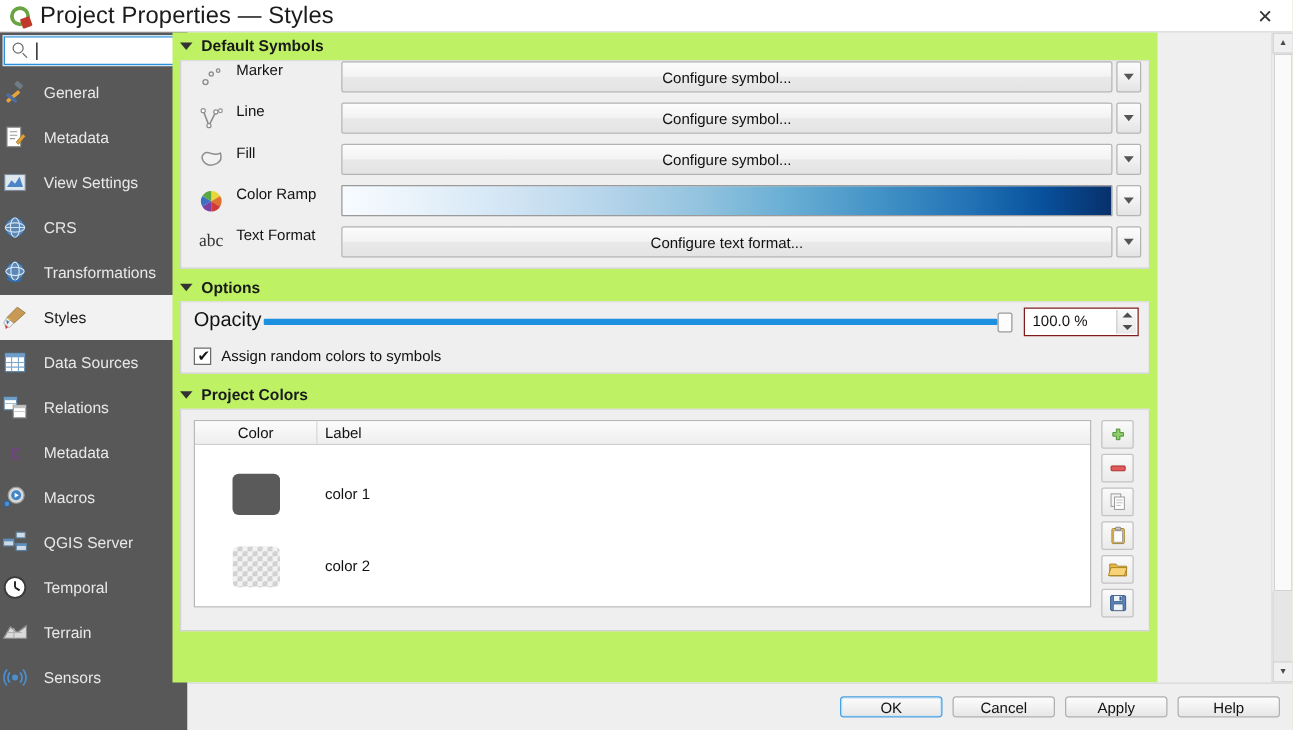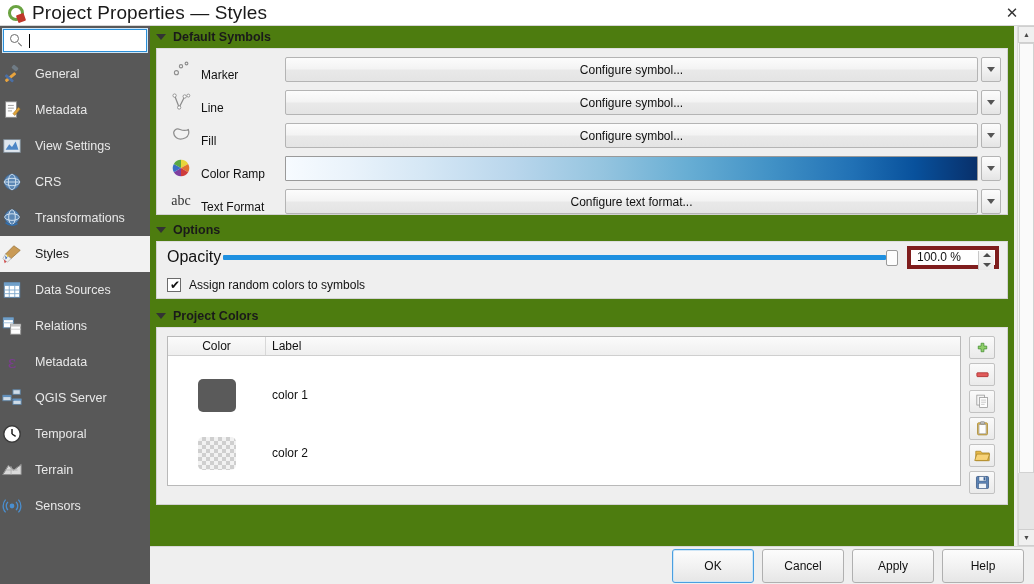--- a/index.html
+++ b/index.html
@@ -126,23 +126,23 @@
     width: 24px; height: 24px;
     margin-right: 11px;
     flex: none;
     display: flex; align-items: center; justify-content: center;
   }
   .nav-label { white-space: nowrap; }
 
   
   .content {
     position: absolute;
-    left: 150px; top: 26px;
-    width: 864px; height: 520px;
-    background: #4d7c0f;
+    left: 138px; top: 26px;
+    width: 788px; height: 520px;
+    background: #bef264;
     padding: 0;
     overflow: hidden;
   }
 
   .vscroll {
     position: absolute;
     right: 0; top: 26px;
     width: 17px; height: 520px;
     background: #f6f6f6;
     border-left: 1px solid #dcdcdc;
@@ -190,21 +190,21 @@
   }
   .group-body {
     background: #efefef;
     border: 1px solid #d2d2d2;
     border-top: 1px solid #dedede;
     margin: 0 6px 0 6px;
   }
 
   
   .sym-row {
-    display: flex; align-items: flex-end;
+    display: flex; align-items: flex-start;
     height: 33px;
     padding: 0 6px 0 10px;
   }
   .sym-ico {
     width: 28px; height: 26px;
     flex: none;
     display: flex; align-items: center; justify-content: center;
   }
   .sym-label {
     width: 84px;
@@ -278,21 +278,21 @@
     width: 12px; height: 16px;
     background: #fdfdfd;
     border: 1px solid #9a9a9a;
     border-radius: 2px;
   }
   .spin {
     width: 92px; height: 23px;
     flex: none;
     margin-left: 9px;
     background: #fff;
-    border: 4px solid #7f1d1d;
+    border: 1px solid #7f1d1d;
     display: flex; align-items: center;
     position: relative;
   }
   .spin .val {
     padding-left: 6px; font-size: 12px; color: #111;
   }
   .spin .btns {
     position: absolute; right: 1px; top: 1px;
     width: 16px; height: 19px;
     background: linear-gradient(to bottom,#f8f8f8,#e9e9e9);
@@ -400,21 +400,21 @@
     position: absolute;
     left: 150px; bottom: 0;
     width: 884px; height: 38px;
     background: #efefef;
     border-top: 1px solid #d8d8d8;
     display: flex; align-items: center; justify-content: flex-end;
     padding-right: 10px;
     gap: 8px;
   }
   .dlg-btn {
-    width: 82px; height: 34px;
+    width: 82px; height: 17px;
     background: linear-gradient(to bottom,#fcfcfc 0%,#f2f2f2 50%,#e6e6e6 100%);
     border: 1px solid #b0b0b0;
     border-radius: 3px;
     font-size: 12px; color: #111;
     display: flex; align-items: center; justify-content: center;
     cursor: pointer;
   }
   .dlg-btn.default {
     border: 1px solid #4a9fe0;
     box-shadow: inset 0 0 0 1px #cfe6f7;
@@ -537,20 +537,31 @@
           </span>
           <span class="nav-label">Relations</span>
         </div>
         <div class="nav-item">
           <span class="nav-ico">
             <svg width="22" height="22" viewBox="0 0 24 24">
               <text x="12" y="18" font-size="18" font-family="DejaVu Serif, serif" fill="#7b3d8f" text-anchor="middle">ε</text>
             </svg>
           </span>
           <span class="nav-label">Metadata</span>
+        </div>
+        <div class="nav-item">
+          <span class="nav-ico">
+            <svg width="22" height="22" viewBox="0 0 24 24">
+              <circle cx="13" cy="10" r="7" fill="#d8d8d8" stroke="#9a9a9a"></circle>
+              <circle cx="13" cy="10" r="4.3" fill="#3f86c8"></circle>
+              <path d="M11.7 7.8 L15.4 10 L11.7 12.2 Z" fill="#fff"></path>
+              <circle cx="5" cy="17.5" r="2.6" fill="#4a8fd0" stroke="#30608f"></circle>
+            </svg>
+          </span>
+          <span class="nav-label">Macros</span>
         </div>
         <div class="nav-item">
           <span class="nav-ico">
             <svg width="22" height="22" viewBox="0 0 24 24">
               <rect x="2" y="9" width="9" height="6" fill="#cfdce8" stroke="#5a7f9f"></rect>
               <rect x="2" y="9" width="9" height="2" fill="#5f8fbe"></rect>
               <rect x="13" y="13" width="9" height="6" fill="#cfdce8" stroke="#5a7f9f"></rect>
               <rect x="13" y="13" width="9" height="2" fill="#5f8fbe"></rect>
               <rect x="13" y="3" width="8" height="5" fill="#cfdce8" stroke="#5a7f9f"></rect>
               <line x1="11" y1="12" x2="14" y2="15" stroke="#5a7f9f"></line>

